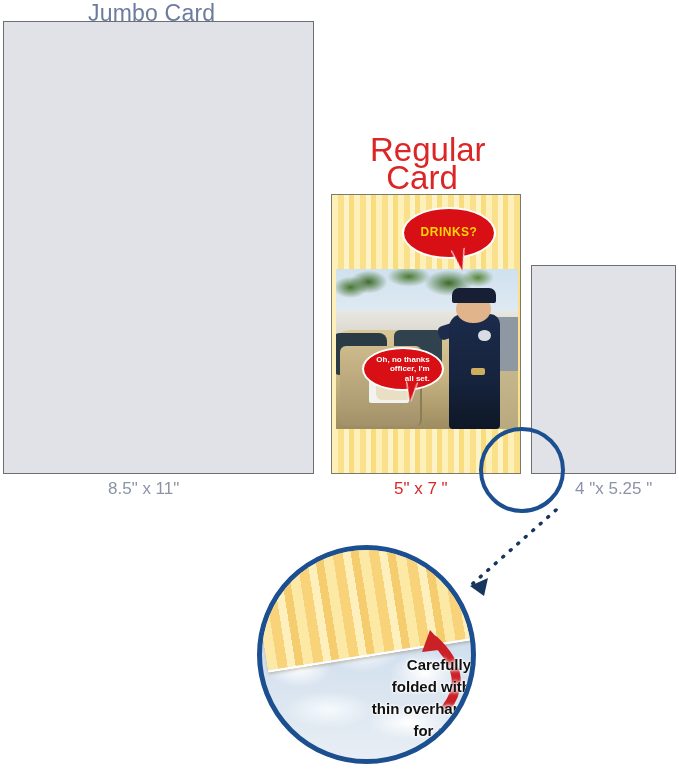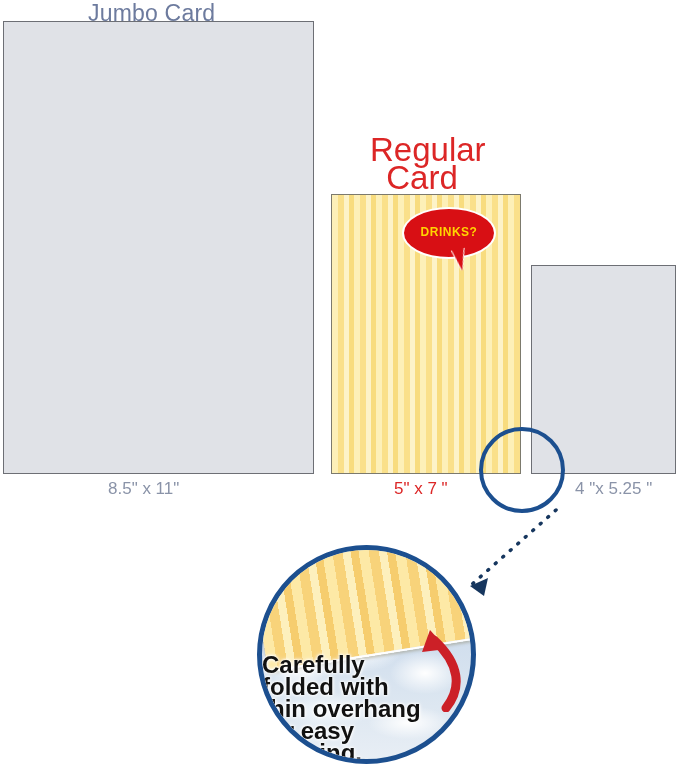--- a/index.html
+++ b/index.html
@@ -247,23 +247,23 @@
         #fdf0bd 20px, #fdf0bd 28px,
         #f6cd6e 28px, #f6cd6e 36px
       );
     border-bottom: 2px solid #ffffff;
     box-shadow: 0 2px 3px rgba(120,110,70,.35);
   }
   #mag-text {
     position: absolute;
     left: 0; right: 0;
     top: 104px;
-    text-align: left;
+    text-align: right;
     color: #111111;
-    font-size: 24px;
+    font-size: 15px;
     line-height: 22px;
     font-weight: bold;
     white-space: pre-line;
     text-shadow: 0 0 3px #ffffff, 0 0 3px #ffffff, 0 0 5px #ffffff;
   }
   #mag-arrow { position: absolute; left: 138px; top: 66px; width: 70px; height: 96px; }
 </style>
 </head>
 <body>
 
@@ -274,20 +274,42 @@
   <div class="dim-label" id="jumbo-dim">8.5"  x 11"</div>
 
   <div class="card-rect" id="note-rect"></div>
   <div class="dim-label" id="note-dim">4 "x 5.25 "</div>
 
   <div id="regular-title">Regular
 Card</div>
 
   <div id="regular-card">
 
+    <div id="card-photo">
+      <div class="ph" id="ph-sky"></div>
+      <div class="ph" id="ph-trees"></div>
+      <div class="ph" id="ph-wall"></div>
+      <div class="ph" id="ph-cruiser"></div>
+      <div class="ph" id="ph-car"></div>
+      <div class="ph" id="ph-win1"></div>
+      <div class="ph" id="ph-win2"></div>
+      <div class="ph" id="ph-door"></div>
+      <div class="ph" id="ph-driver"></div>
+      <div class="ph" id="ph-mirror"></div>
+      <div class="ph" id="ph-officer-arm"></div>
+      <div class="ph" id="ph-officer-body"></div>
+      <div class="ph" id="ph-officer-head"></div>
+      <div class="ph" id="ph-officer-hat"></div>
+      <div class="ph" id="ph-officer-badge"></div>
+      <div class="ph" id="ph-officer-watch"></div>
+
+      <div class="bubble" id="bubble-officer">Oh, no thanks
+officer, I'm
+all set.</div>
+    </div>
 
     <div class="bubble" id="bubble-drinks">DRINKS?</div>
   </div>
 
   <div class="dim-label" id="regular-dim">5" x 7 "</div>
 
   <div id="magnifier-small"></div>
 
   <svg id="connector" viewBox="0 0 679 769">
     <line x1="556" y1="510" x2="470" y2="586" stroke="#16365e" stroke-width="3.5" stroke-linecap="round" stroke-dasharray="1 9"></line>

